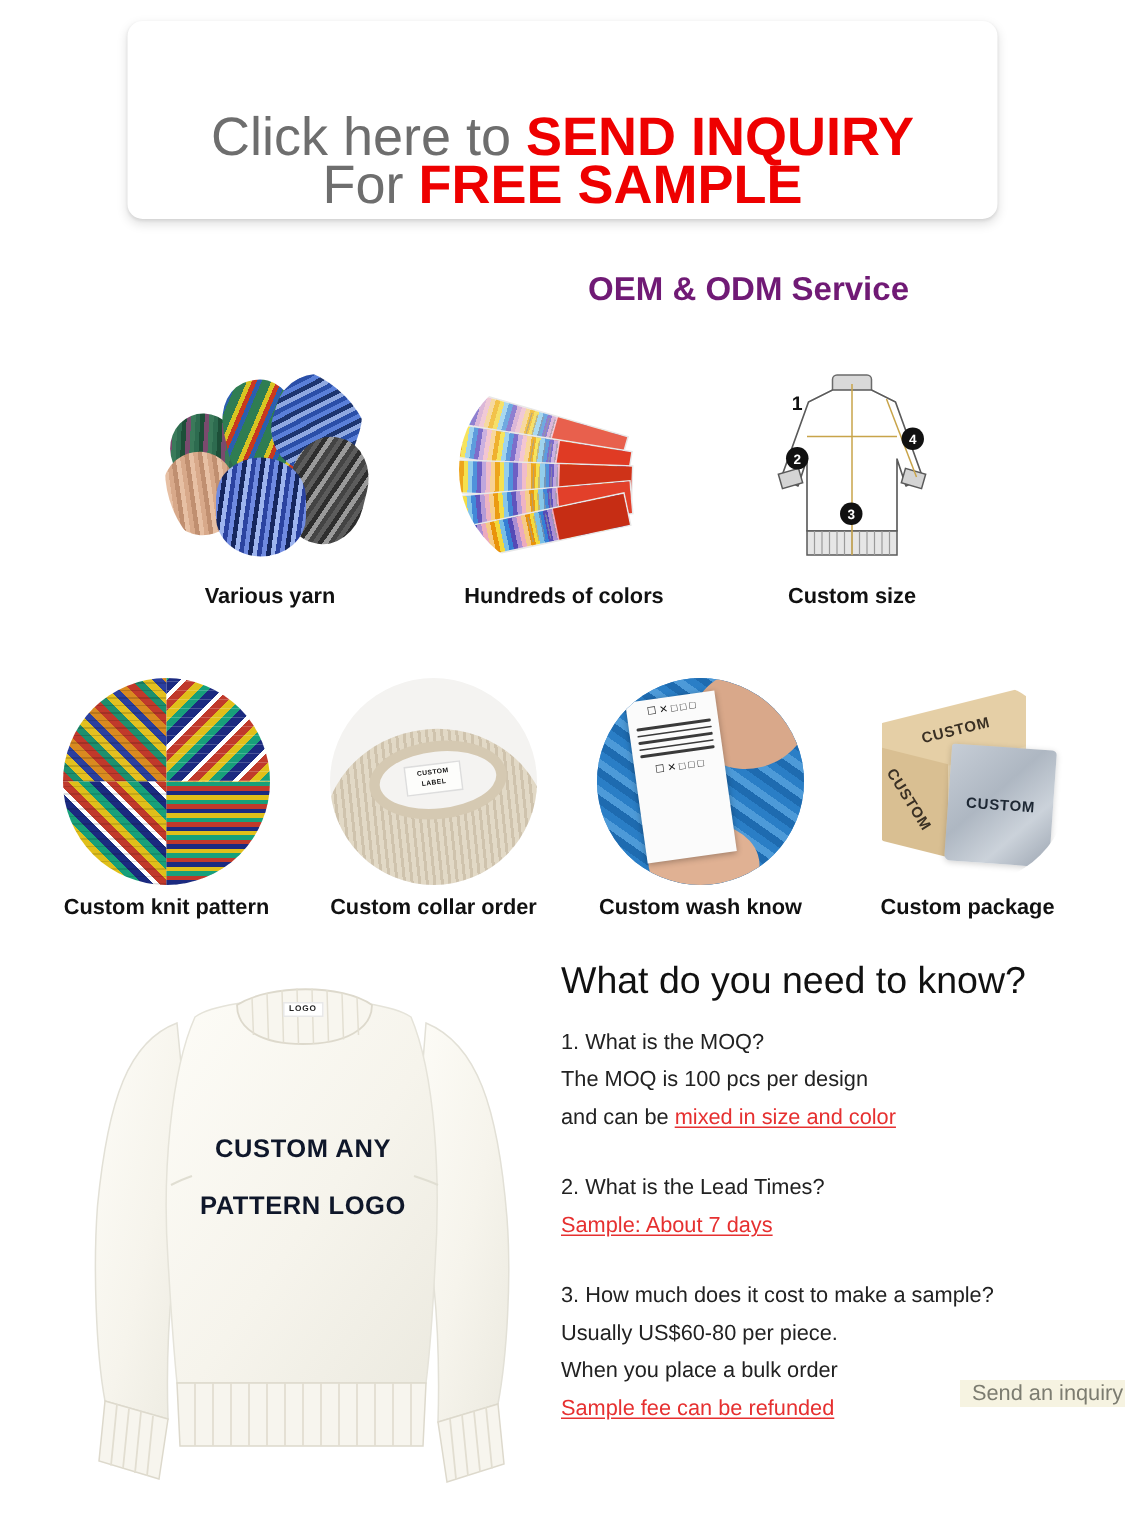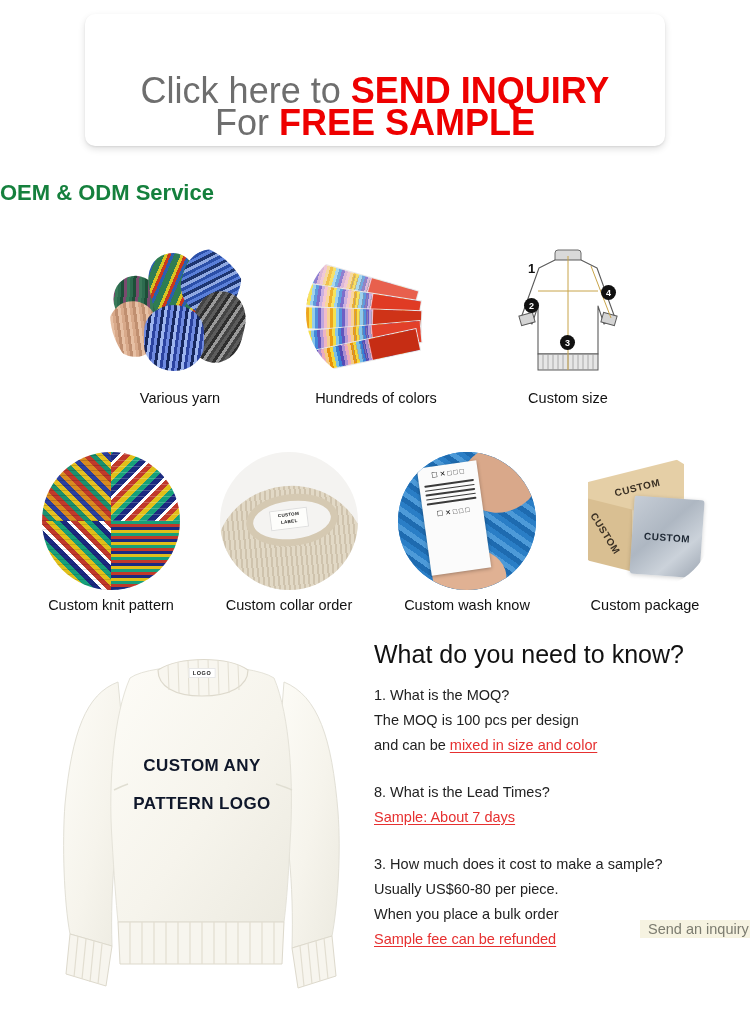--- a/index.html
+++ b/index.html
@@ -38,42 +38,42 @@
   .banner-line.l1 { top: 56px; }
   .banner-line.l2 { top: 88px; }
   .bn-gray { color: #6e6e6e; font-weight: 400; }
   .bn-red  { color: #ee0000; font-weight: bold; }
 
   
   .section-title {
     position: absolute;
     left: 0; top: 180px;
     width: 606px;
-    text-align: left;
+    text-align: right;
     font-size: 22px;
     font-weight: bold;
-    color: #15803d;
+    color: #701a75;
   }
 
   
   .feature {
     position: absolute;
     text-align: center;
   }
   .circle {
     position: relative;
     border-radius: 50%;
     overflow: hidden;
     margin: 0 auto;
     background: #fff;
   }
   .feature .cap {
     margin-top: 7px;
     font-size: 14.5px;
-    font-weight: normal;
+    font-weight: bold;
     color: #111;
     white-space: nowrap;
   }
 
   
   .row1 .circle { width: 140px; height: 140px; }
   .row1 { width: 190px; top: 243px; }
   .f-yarn   { left: 85px; }
   .f-colors { left: 281px; }
   .f-size   { left: 473px; }
@@ -496,21 +496,21 @@
   <div class="faq-title">What do you need to know?</div>
 
   <div class="faq-line">1. What is the MOQ?</div>
   <div class="faq-line">The MOQ is 100 pcs per design</div>
   <div class="faq-line">
     <span>and can be </span><span class="red-u">mixed in size and color</span>
   </div>
 
   <div class="faq-gap"></div>
 
-  <div class="faq-line">8. What is the Lead Times?</div>
+  <div class="faq-line">2. What is the Lead Times?</div>
   <div class="faq-line red-u">Sample: About 7 days </div>
 
   <div class="faq-gap"></div>
 
   <div class="faq-line">3. How much does it cost to make a sample?</div>
   <div class="faq-line">Usually US$60-80 per piece.</div>
   <div class="faq-line">When you place a bulk order</div>
   <div class="faq-line faq-last-row">
     <span class="red-u">Sample fee can be refunded</span>
     <button class="inquiry-btn">Send an inquiry</button>

